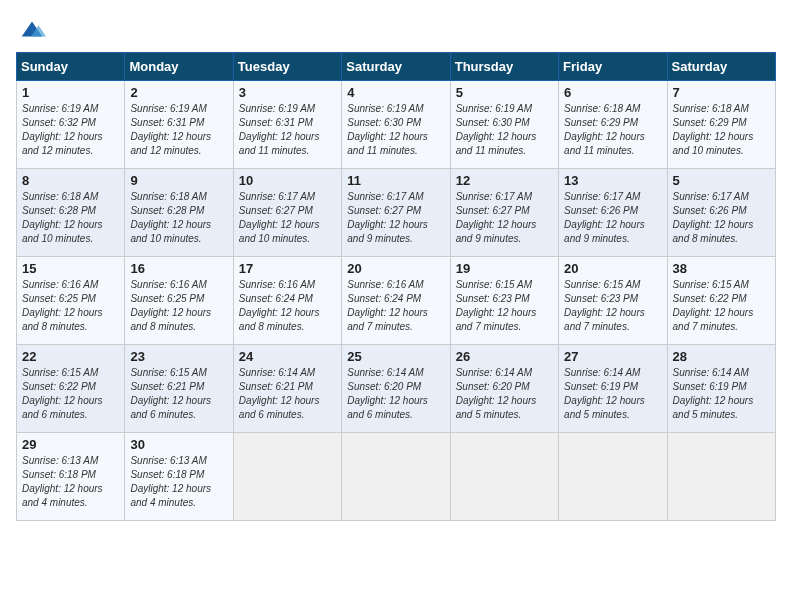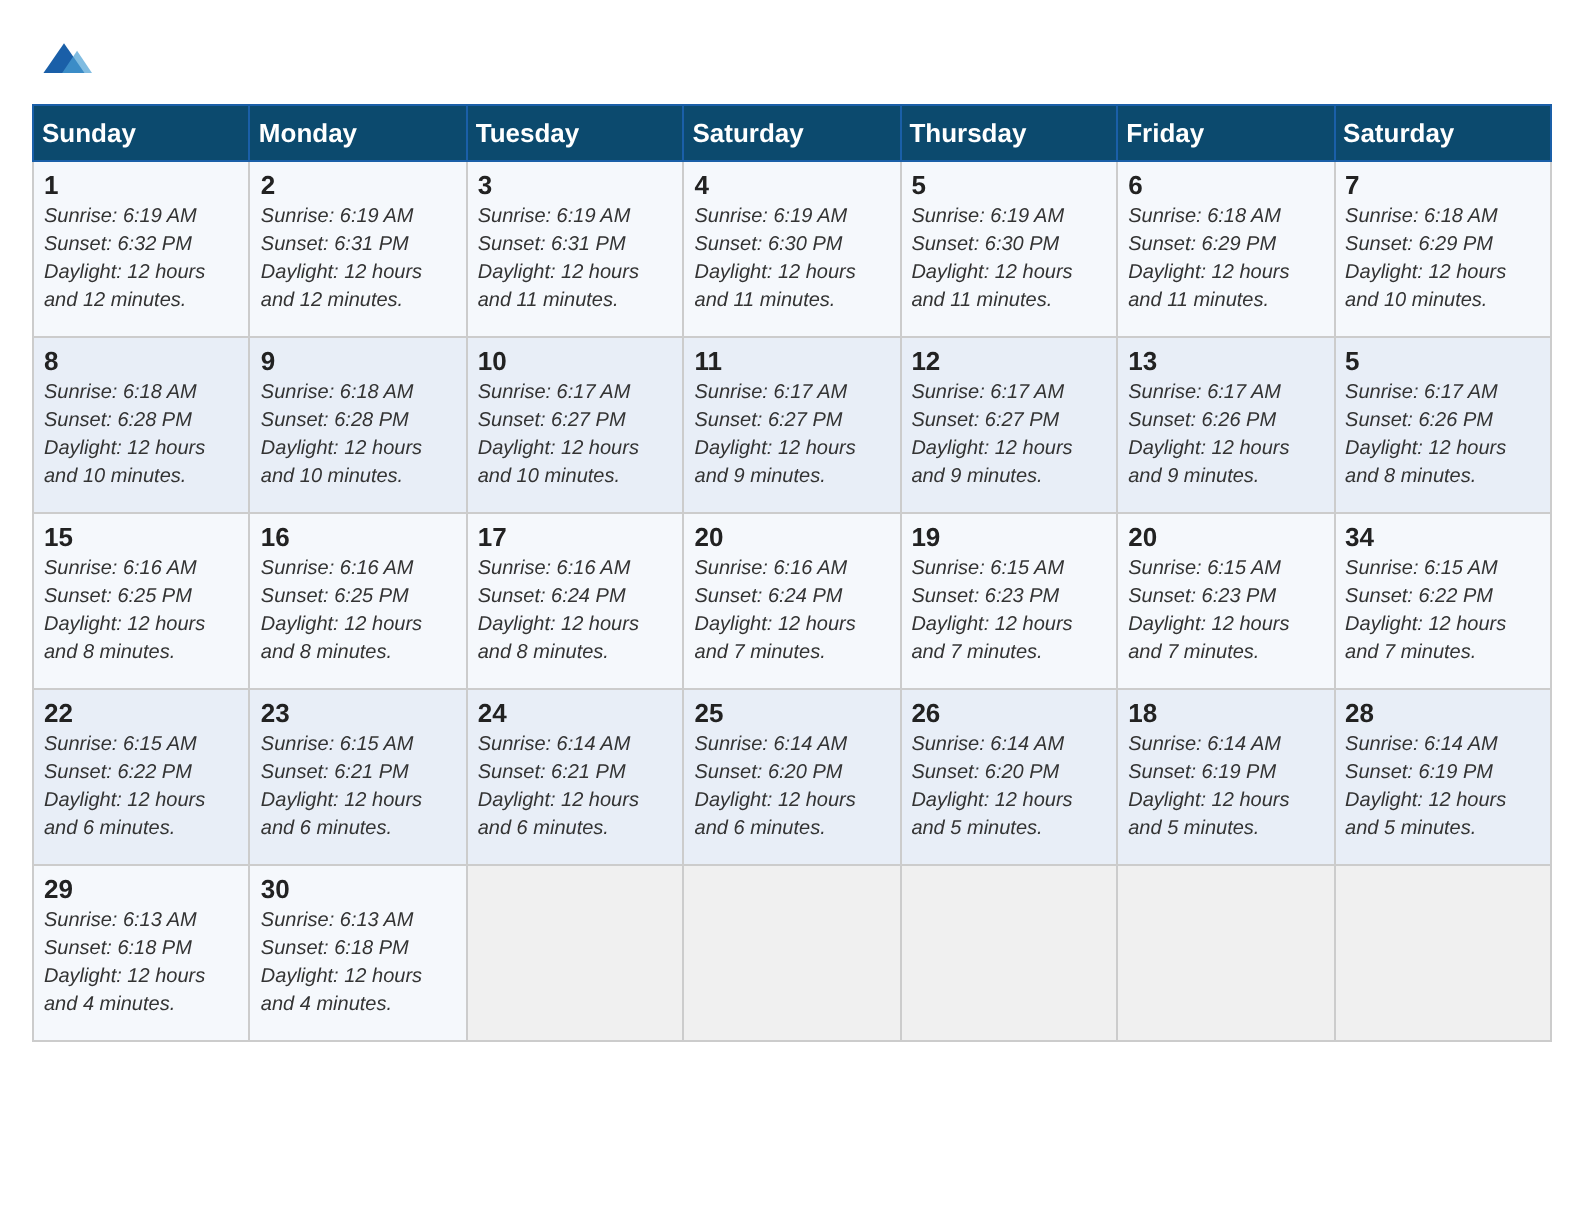--- a/index.html
+++ b/index.html
@@ -201,21 +201,21 @@
         </td>
         <td>
           <span class="day-number">19</span>
           <div class="day-info">Sunrise: 6:15 AM<br>Sunset: 6:23 PM<br>Daylight: 12 hours<br>and 7 minutes.</div>
         </td>
         <td>
           <span class="day-number">20</span>
           <div class="day-info">Sunrise: 6:15 AM<br>Sunset: 6:23 PM<br>Daylight: 12 hours<br>and 7 minutes.</div>
         </td>
         <td>
-          <span class="day-number">34</span>
+          <span class="day-number">38</span>
           <div class="day-info">Sunrise: 6:15 AM<br>Sunset: 6:22 PM<br>Daylight: 12 hours<br>and 7 minutes.</div>
         </td>
       </tr>
       <tr>
         <td>
           <span class="day-number">22</span>
           <div class="day-info">Sunrise: 6:15 AM<br>Sunset: 6:22 PM<br>Daylight: 12 hours<br>and 6 minutes.</div>
         </td>
         <td>
           <span class="day-number">23</span>
@@ -227,21 +227,21 @@
         </td>
         <td>
           <span class="day-number">25</span>
           <div class="day-info">Sunrise: 6:14 AM<br>Sunset: 6:20 PM<br>Daylight: 12 hours<br>and 6 minutes.</div>
         </td>
         <td>
           <span class="day-number">26</span>
           <div class="day-info">Sunrise: 6:14 AM<br>Sunset: 6:20 PM<br>Daylight: 12 hours<br>and 5 minutes.</div>
         </td>
         <td>
-          <span class="day-number">18</span>
+          <span class="day-number">27</span>
           <div class="day-info">Sunrise: 6:14 AM<br>Sunset: 6:19 PM<br>Daylight: 12 hours<br>and 5 minutes.</div>
         </td>
         <td>
           <span class="day-number">28</span>
           <div class="day-info">Sunrise: 6:14 AM<br>Sunset: 6:19 PM<br>Daylight: 12 hours<br>and 5 minutes.</div>
         </td>
       </tr>
       <tr>
         <td>
           <span class="day-number">29</span>

